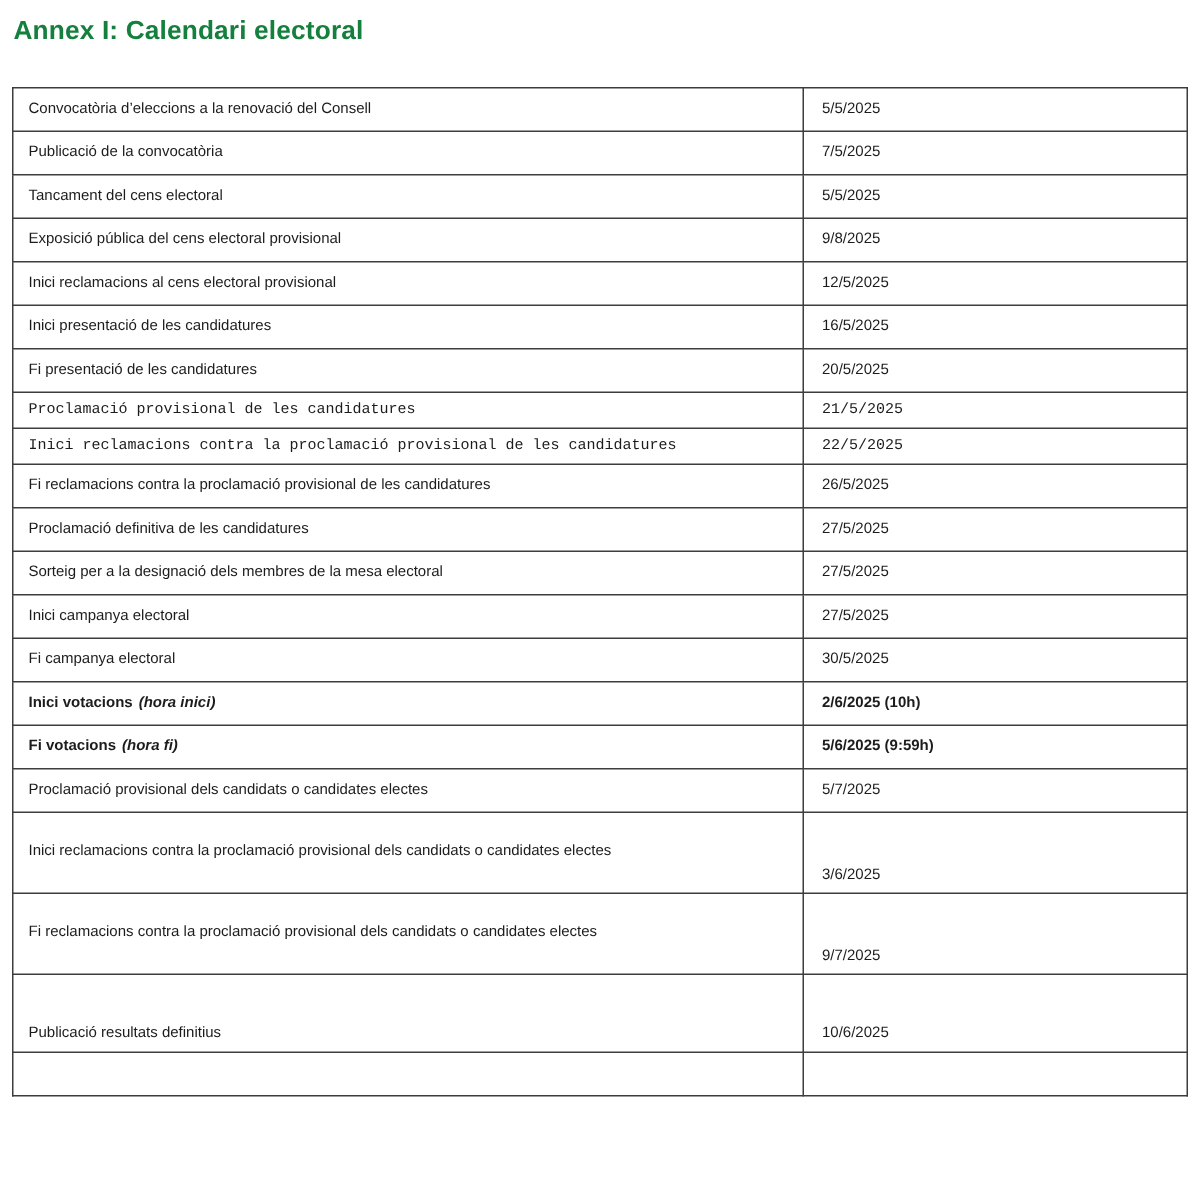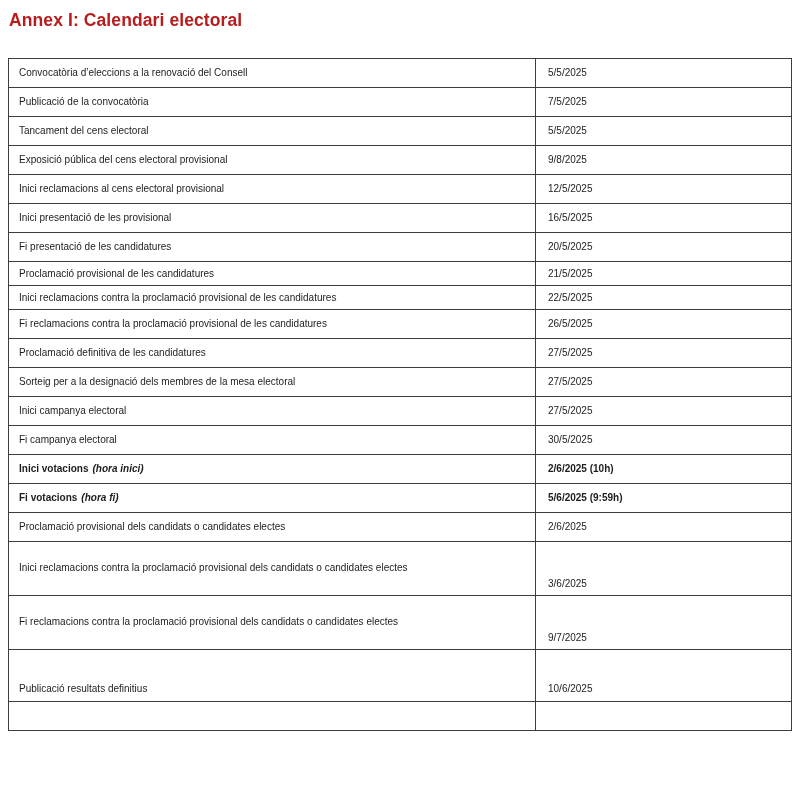--- a/index.html
+++ b/index.html
@@ -15,21 +15,21 @@
     height: 793px;
     overflow: hidden;
   }
   .doc {
     padding: 10px 0 0 9px;
   }
   .page-title {
     font-size: 17.5px;
     font-weight: 700;
     margin: 0;
-    color: #b91c1c;
+    color: #15803d;
     letter-spacing: 0.1px;
   }
   table.calendar {
     border-collapse: collapse;
     table-layout: fixed;
     width: 783px;
     margin: 27px 0 0 -1px;
   }
   col.c-event { width: 527px; }
   col.c-date  { width: 256px; }
@@ -37,21 +37,21 @@
     border: 1px solid #3d3d3d;
     font-size: 10px;
     line-height: 1.16;
     padding: 0 10px;
     vertical-align: middle;
     overflow: hidden;
   }
   td.date-cell { padding-left: 12px; }
 
   tr.v-default td  { height: 28px; }
-  tr.v-compact td  { height: 23px; }
+  tr.v-compact td  { height: 23px; font-family: Liberation Mono, monospace; }
   tr.v-bold td     { height: 28px; font-weight: 700; }
   tr.v-bold .event-note { font-weight: 700; }
   tr.v-two_line td.event-cell {
     height: 44px;
     padding-top: 4px;
     padding-bottom: 5px;
   }
   tr.v-two_line td.date-cell {
     vertical-align: bottom;
     padding-bottom: 5px;
@@ -94,21 +94,21 @@
   </tr>
         <tr class="v-default">
     <td class="event-cell"><span class="event-text">Exposició pública del cens electoral provisional</span><span class="event-note"></span></td>
     <td class="date-cell">9/8/2025</td>
   </tr>
         <tr class="v-default">
     <td class="event-cell"><span class="event-text">Inici reclamacions al cens electoral provisional</span><span class="event-note"></span></td>
     <td class="date-cell">12/5/2025</td>
   </tr>
         <tr class="v-default">
-    <td class="event-cell"><span class="event-text">Inici presentació de les provisional</span><span class="event-note"></span></td>
+    <td class="event-cell"><span class="event-text">Inici presentació de les candidatures</span><span class="event-note"></span></td>
     <td class="date-cell">16/5/2025</td>
   </tr>
         <tr class="v-default">
     <td class="event-cell"><span class="event-text">Fi presentació de les candidatures</span><span class="event-note"></span></td>
     <td class="date-cell">20/5/2025</td>
   </tr>
         <tr class="v-compact">
     <td class="event-cell"><span class="event-text">Proclamació provisional de les candidatures</span><span class="event-note"></span></td>
     <td class="date-cell">21/5/2025</td>
   </tr>
@@ -139,21 +139,21 @@
         <tr class="v-bold">
     <td class="event-cell"><span class="event-text">Inici votacions</span><span class="event-note">(hora inici)</span></td>
     <td class="date-cell">2/6/2025 (10h)</td>
   </tr>
         <tr class="v-bold">
     <td class="event-cell"><span class="event-text">Fi votacions</span><span class="event-note">(hora fi)</span></td>
     <td class="date-cell">5/6/2025 (9:59h)</td>
   </tr>
         <tr class="v-default">
     <td class="event-cell"><span class="event-text">Proclamació provisional dels candidats o candidates electes</span><span class="event-note"></span></td>
-    <td class="date-cell">2/6/2025</td>
+    <td class="date-cell">5/7/2025</td>
   </tr>
         <tr class="v-two_line">
     <td class="event-cell"><span class="event-text">Inici reclamacions contra la proclamació provisional dels candidats o candidates electes</span><span class="event-note"></span></td>
     <td class="date-cell">3/6/2025</td>
   </tr>
         <tr class="v-two_line">
     <td class="event-cell"><span class="event-text">Fi reclamacions contra la proclamació provisional dels candidats o candidates electes</span><span class="event-note"></span></td>
     <td class="date-cell">9/7/2025</td>
   </tr>
         <tr class="v-tall">

